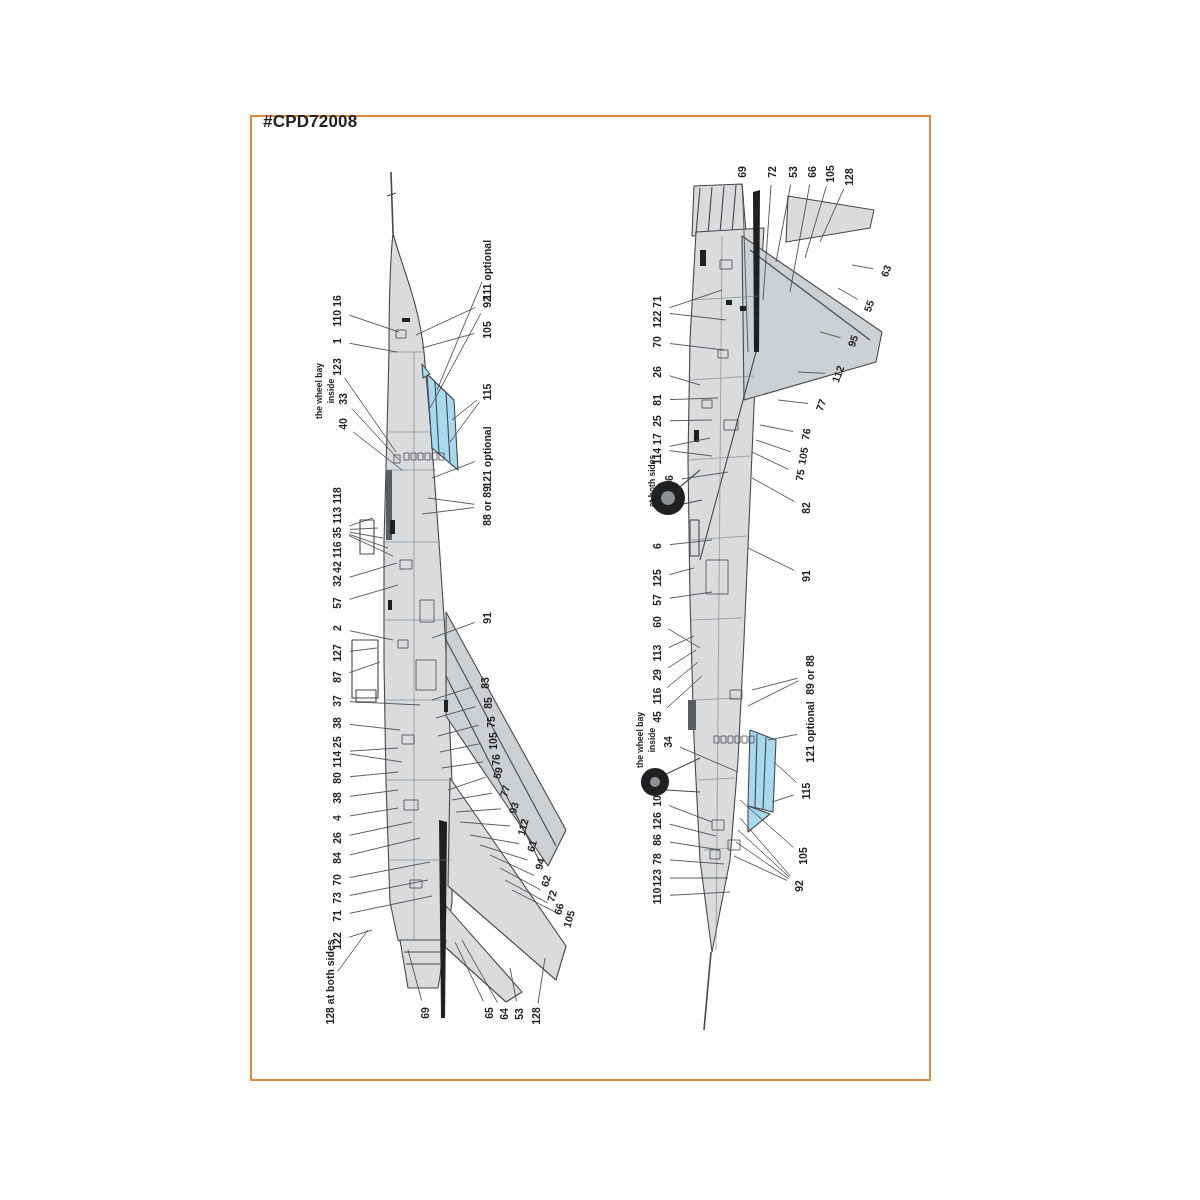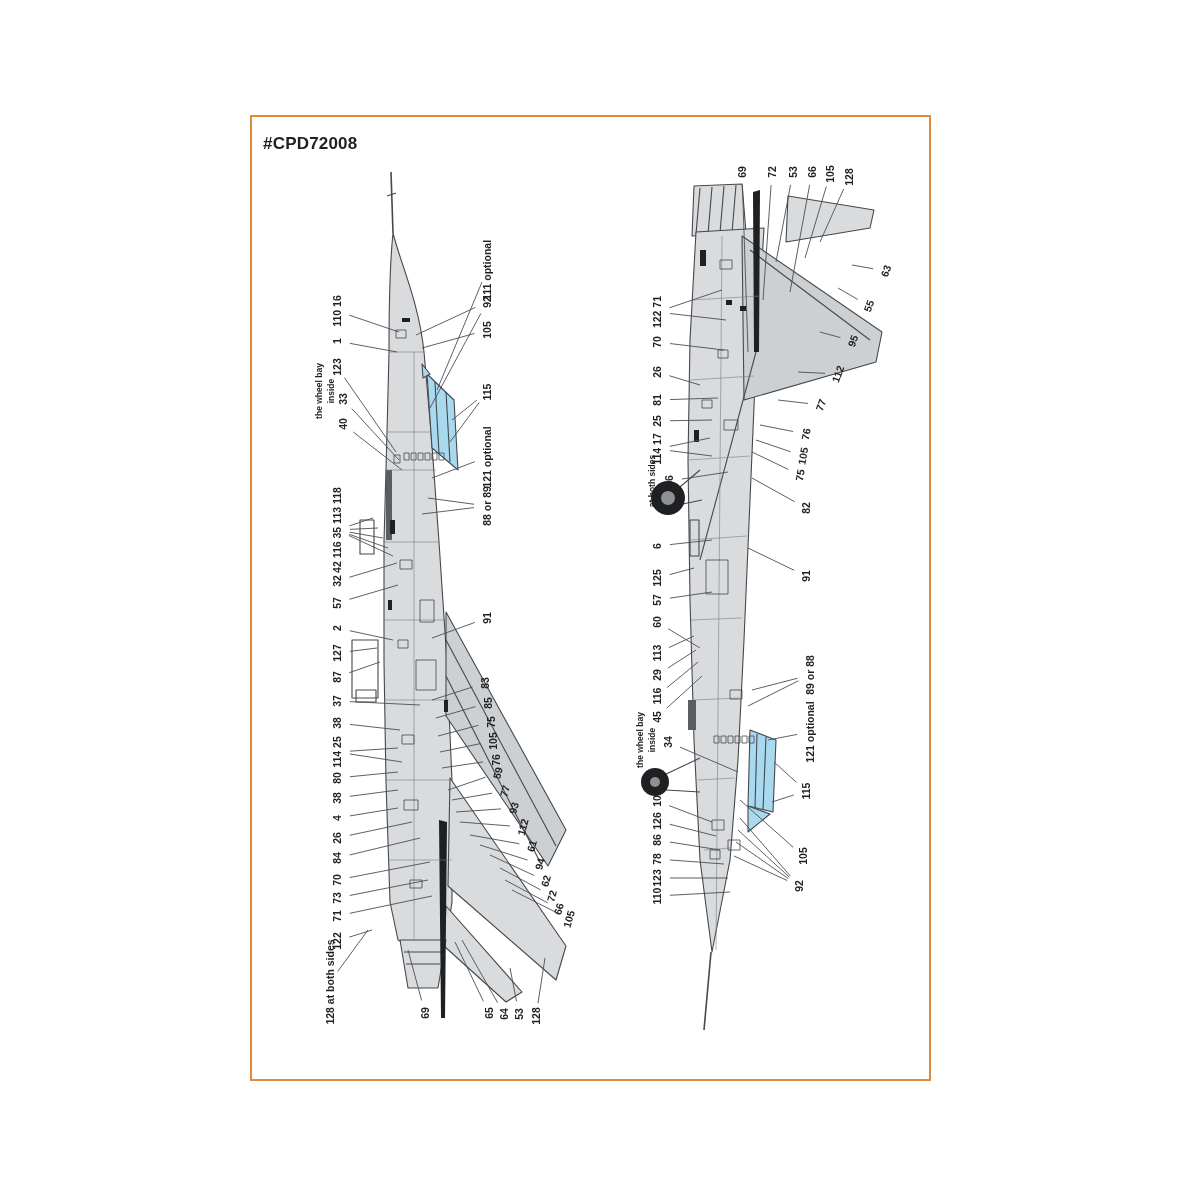--- a/index.html
+++ b/index.html
@@ -5,21 +5,21 @@
   html,body { margin:0; padding:0; }
   body {
     width:1200px; height:1200px; background:#ffffff; position:relative;
     font-family:"Liberation Sans", sans-serif; overflow:hidden;
   }
   .frame {
     position:absolute; left:250px; top:115px; width:681px; height:966px;
     border:2px solid var(--border,#de8b3b); background:#ffffff; box-sizing:border-box;
   }
   .title {
-    position:absolute; left:263px; top:134px; font-size:17px; font-weight:bold;
+    position:absolute; left:263px; top:112px; font-size:17px; font-weight:bold;
     color:var(--text,#231f20); letter-spacing:0.2px;
   }
   svg.layer { position:absolute; left:0; top:0; }
   #label-layer { position:absolute; left:0; top:0; width:1200px; height:1200px; pointer-events:none; }
   .callout {
     position:absolute; font-size:10.5px; font-weight:bold; color:var(--text,#231f20);
     white-space:nowrap; transform-origin:center center; line-height:1;
   }
   .callout.small { font-size:8.5px; }
 </style>

